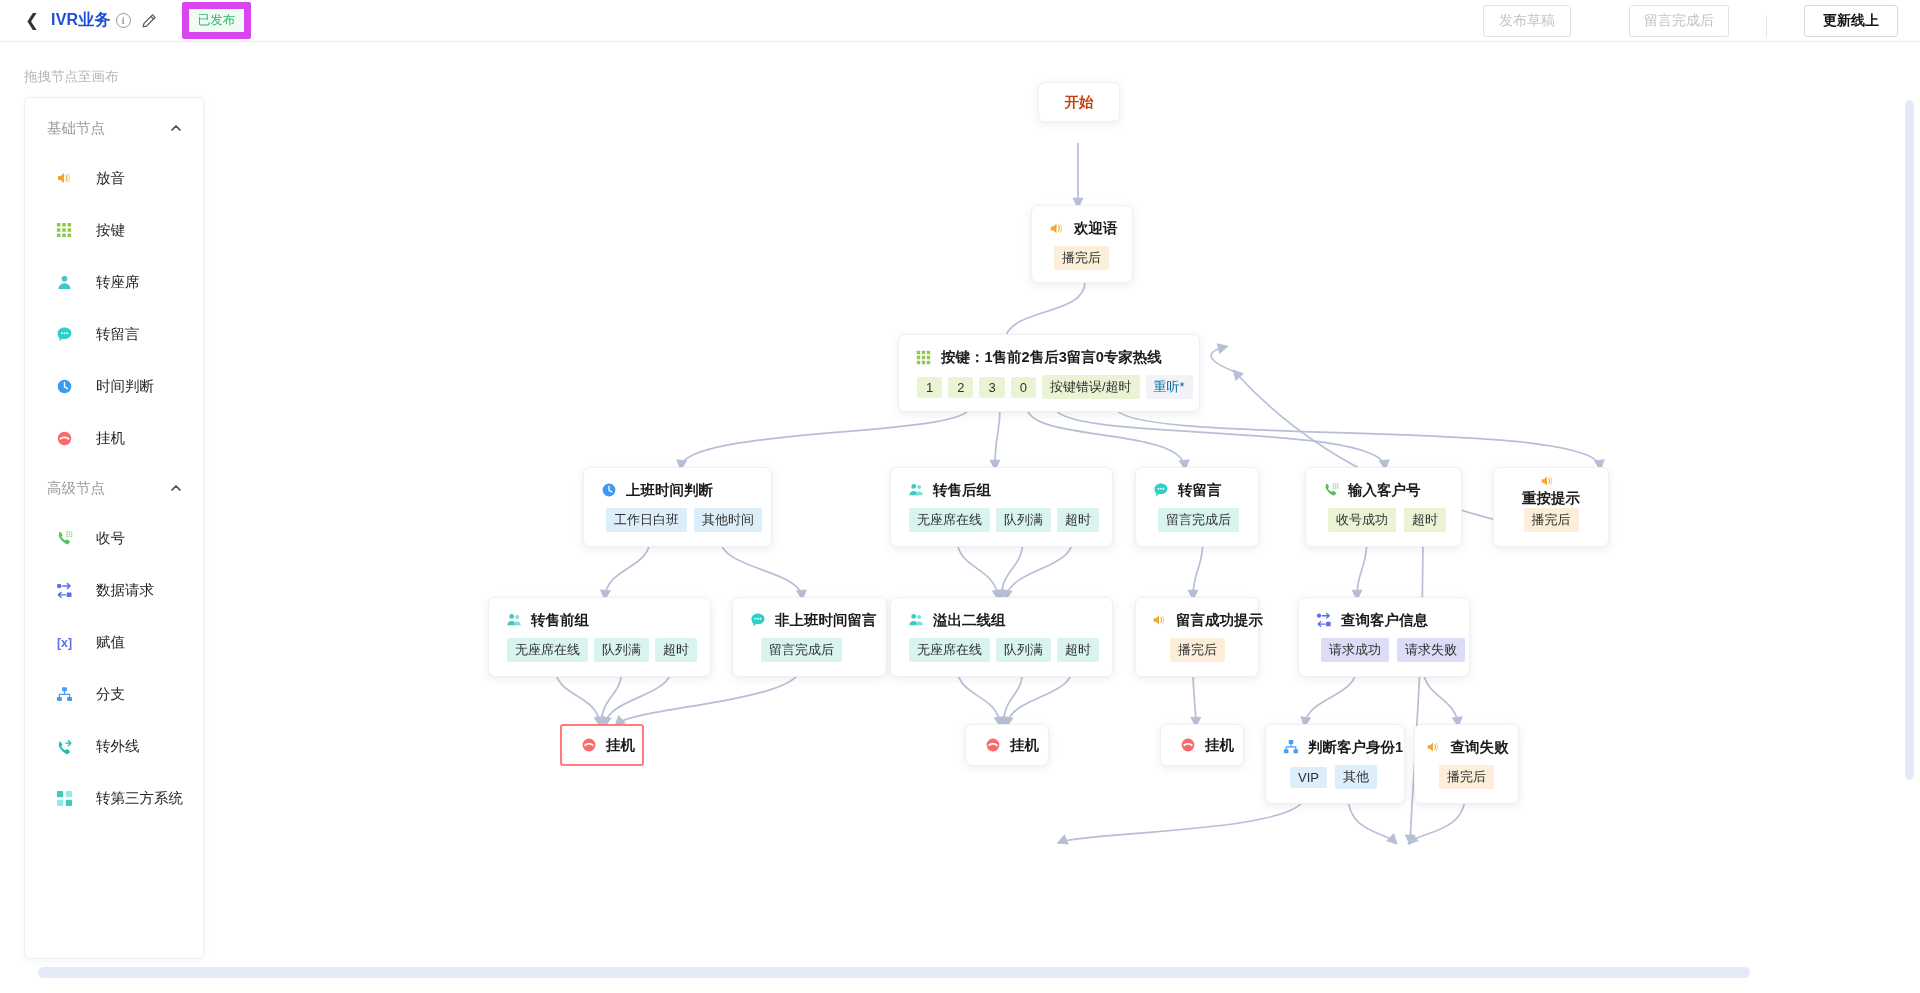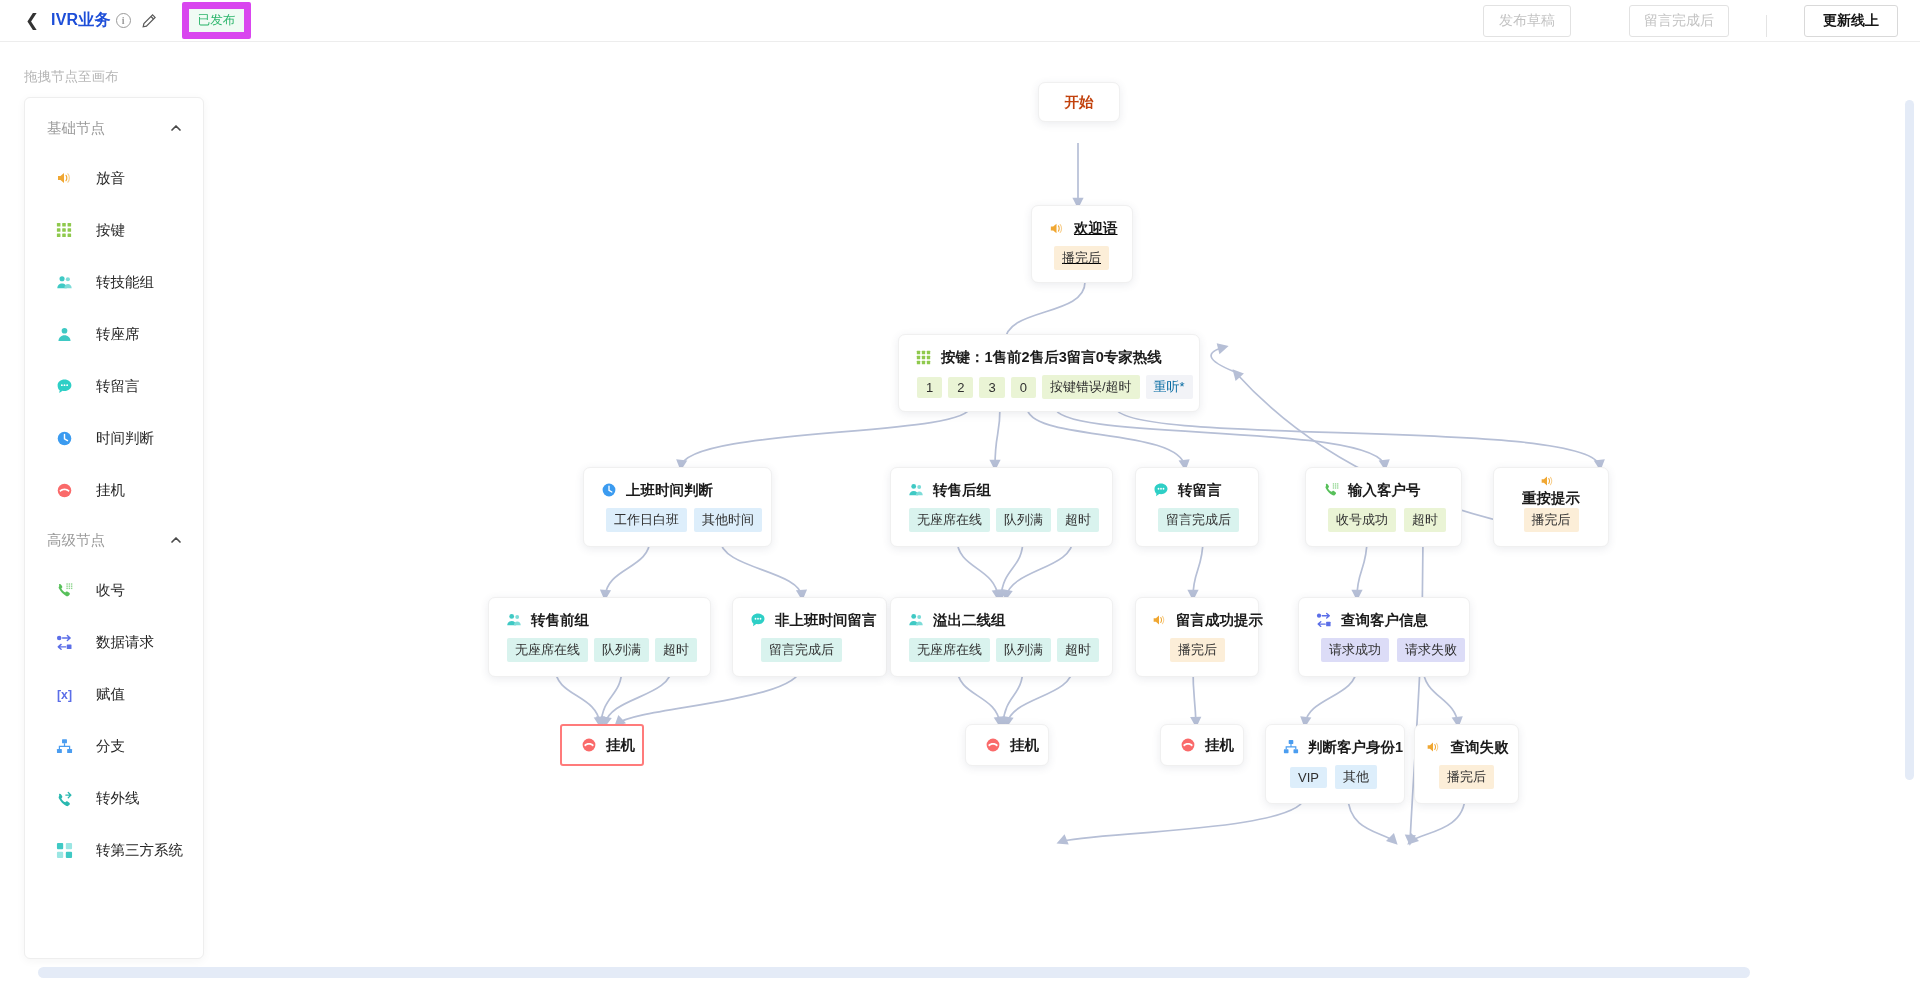--- a/index.html
+++ b/index.html
@@ -217,31 +217,20 @@
               <rect x="13" y="7" width="4" height="4" rx=".6"></rect>
             <rect x="1" y="13" width="4" height="4" rx=".6"></rect>
               <rect x="7" y="13" width="4" height="4" rx=".6"></rect>
               <rect x="13" y="13" width="4" height="4" rx=".6"></rect>
           </g>
         </svg>
       </span>
       <span class="node-label">按键</span>
     </div>
 
-    <div class="node-item">
-      <span class="node-ico">
-        <svg viewBox="0 0 18 18" width="17" height="17">
-            <circle cx="6.4" cy="5" r="2.7" fill="#3fc9c4"></circle>
-            <path d="M1.4 15c0-2.9 2.2-5 5-5s5 2.1 5 5z" fill="#3fc9c4"></path>
-            <circle cx="12.6" cy="5.6" r="2.2" fill="#7ddcd8"></circle>
-            <path d="M8.8 15c0-2.5 1.8-4.3 3.9-4.3s3.9 1.8 3.9 4.3z" fill="#7ddcd8"></path>
-          </svg>
-      </span>
-      <span class="node-label">转技能组</span>
-    </div>
 
     <div class="node-item">
       <span class="node-ico">
         <svg viewBox="0 0 18 18" width="17" height="17">
             <circle cx="9" cy="5" r="3" fill="#3fc9c4"></circle>
             <path d="M2.6 16c0-3.6 2.9-6.3 6.4-6.3s6.4 2.7 6.4 6.3z" fill="#3fc9c4"></path>
           </svg>
       </span>
       <span class="node-label">转座席</span>
     </div>
@@ -427,21 +416,21 @@
         <path d="M1143 754 C 1143 790, 1180 790, 1190 800" marker-end=""></path>
 
         <path d="M1260 754 C 1260 790, 1215 790, 1205 800" marker-end=""></path>
       </g>
     </svg>
 
     <div class="fnode start-node" style="left:833px; top:40px; width:82px; height:40px;">
       <span>开始</span>
     </div>
 
-    <div class="fnode tall" style="left:826px; top:163px; width:102px; height:78px;text-decoration:underline;">
+    <div class="fnode tall" style="left:826px; top:163px; width:102px; height:78px;">
       <div class="fnode-head">
         <span class="fnode-ico">
           <svg viewBox="0 0 18 18" width="17" height="17">
               <path d="M3 7h2.5L9 4v10L5.5 11H3z" fill="#f0a732"></path>
               <path d="M11 6.3c1.1 1.2 1.1 4.2 0 5.4" fill="none" stroke="#f0a732" stroke-width="1.2" stroke-linecap="round"></path>
               <path d="M12.9 4.8c1.9 2 1.9 6.4 0 8.4" fill="none" stroke="#f0a732" stroke-width="1.2" stroke-linecap="round" opacity=".55"></path>
             </svg>
         </span>
         <span class="fnode-title">欢迎语</span>
       </div>

